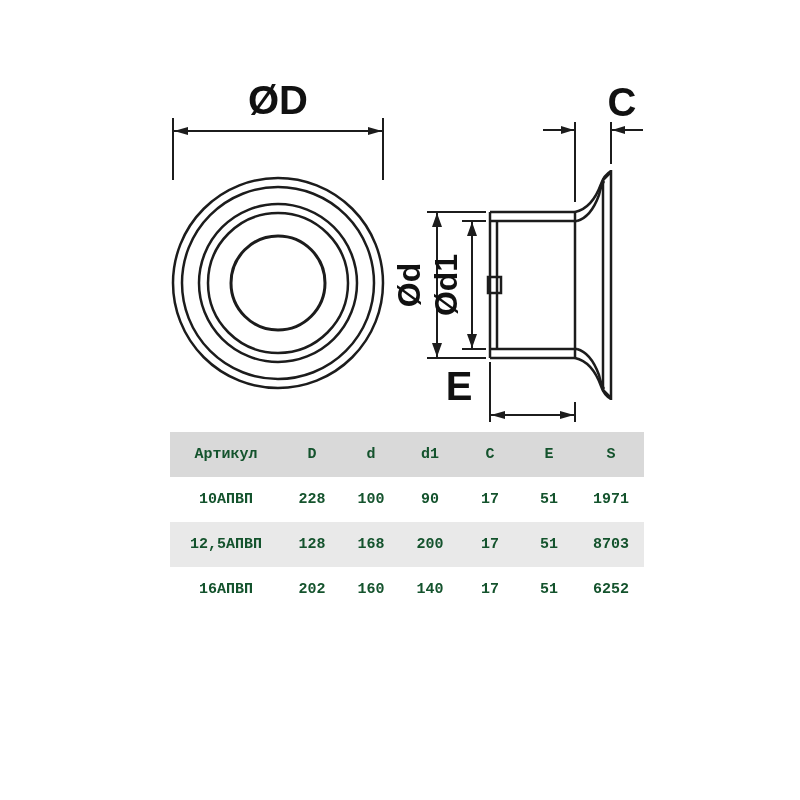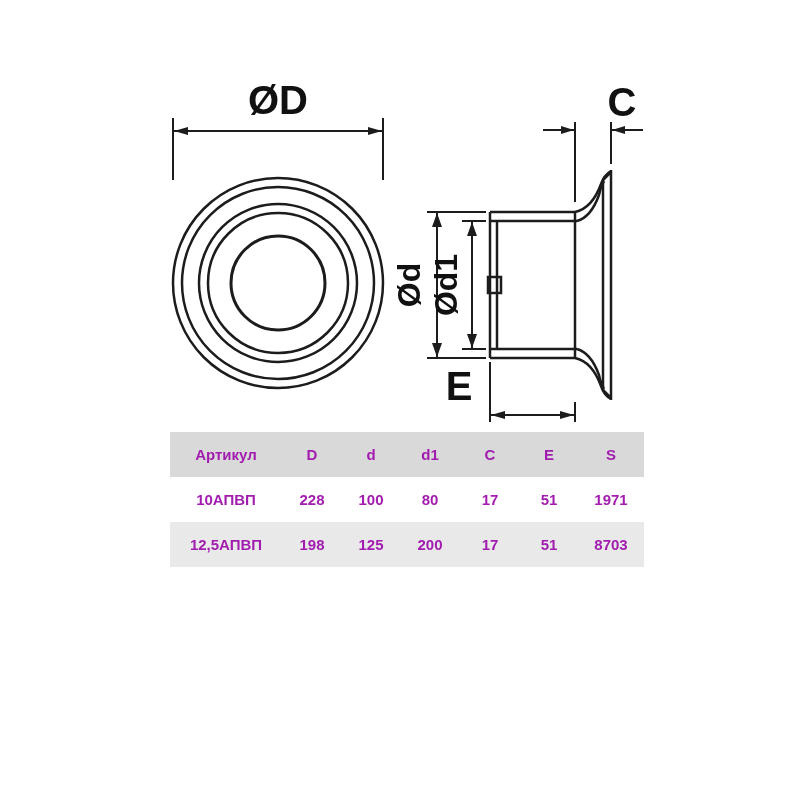--- a/index.html
+++ b/index.html
@@ -27,24 +27,24 @@
     fill: #111111;
   }
   .dim-label { font-size: 40px; }
   .dim-label-sm { font-size: 32px; }
 
   .spec-table {
     border-collapse: collapse;
     table-layout: fixed;
     width: 474px;
     margin: 0 0 0 170px;
-    font-family: Liberation Sans, sans-serif;
+    font-family: Liberation Mono, monospace;
     font-size: 15px;
     font-weight: bold;
-    color: #a21caf;
+    color: #14532d;
   }
   .spec-table th, .spec-table td {
     height: 45px;
     padding: 0;
     text-align: center;
     font-weight: bold;
     vertical-align: middle;
   }
   .spec-table th:nth-child(1), .spec-table td:nth-child(1) { width: 112px; }
   .spec-table th:nth-child(2), .spec-table td:nth-child(2) { width: 60px; }
@@ -153,30 +153,39 @@
         <th>C</th>
         <th>E</th>
         <th>S</th>
       </tr>
     </thead>
     <tbody>
       <tr>
         <td>10АПВП</td>
         <td>228</td>
         <td>100</td>
-        <td>80</td>
+        <td>90</td>
         <td>17</td>
         <td>51</td>
         <td>1971</td>
       </tr>
       <tr>
         <td>12,5АПВП</td>
-        <td>198</td>
-        <td>125</td>
+        <td>128</td>
+        <td>168</td>
         <td>200</td>
         <td>17</td>
         <td>51</td>
         <td>8703</td>
+      </tr>
+      <tr>
+        <td>16АПВП</td>
+        <td>202</td>
+        <td>160</td>
+        <td>140</td>
+        <td>17</td>
+        <td>51</td>
+        <td>6252</td>
       </tr>
     </tbody>
   </table>
 
 </div>
 
 </body></html>

